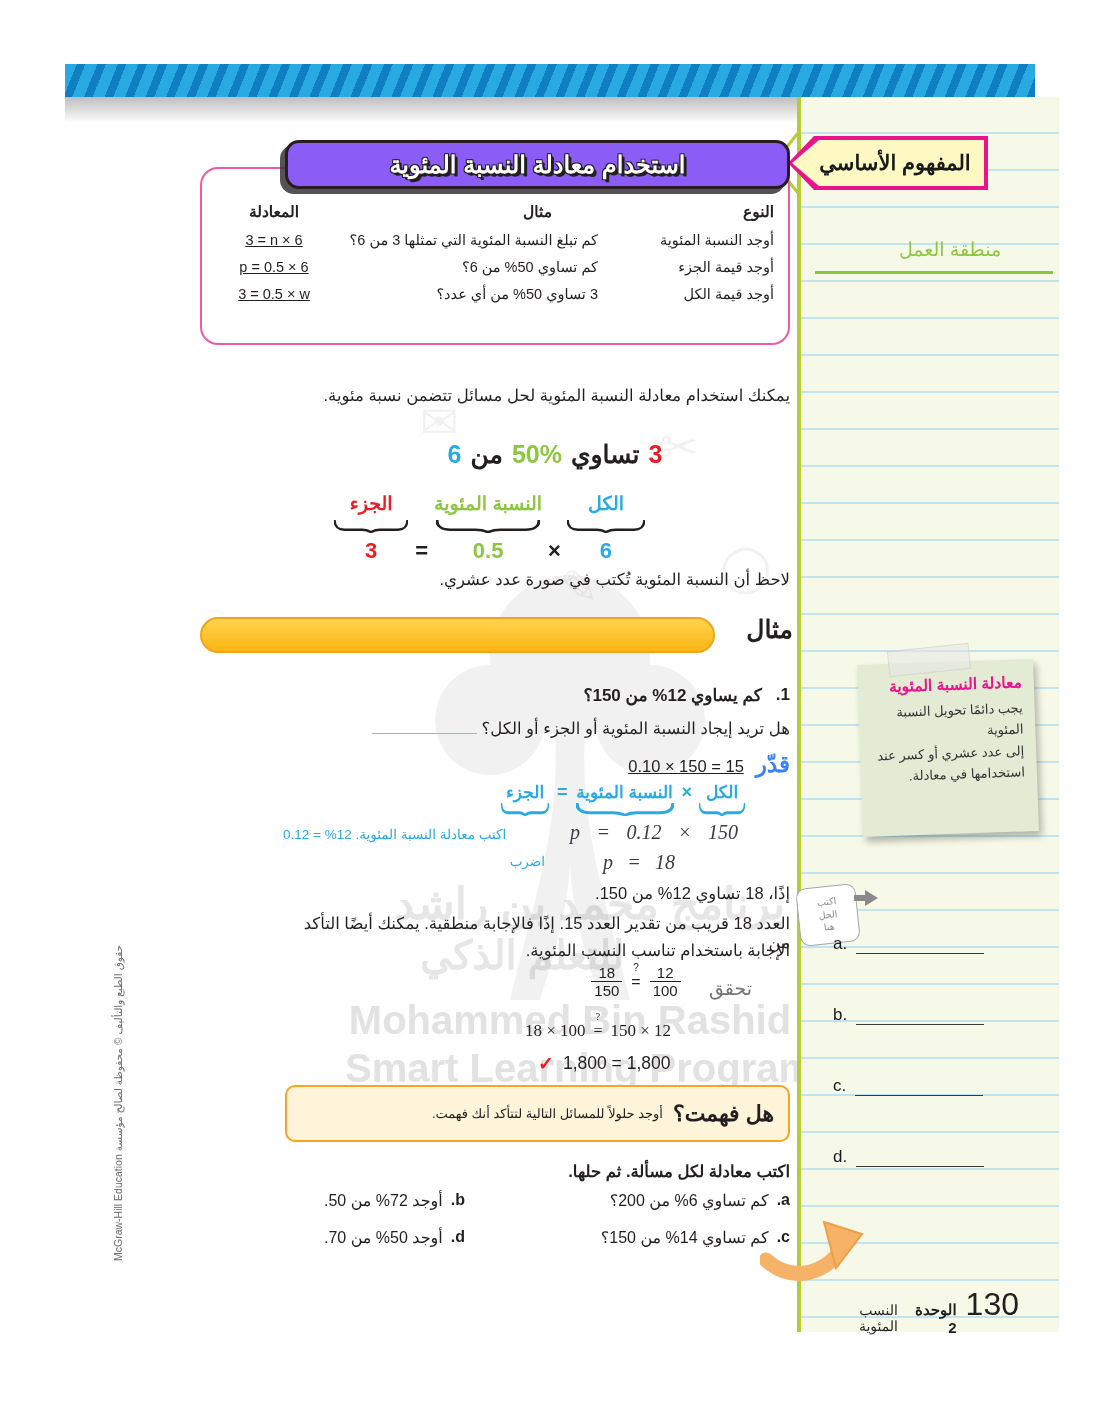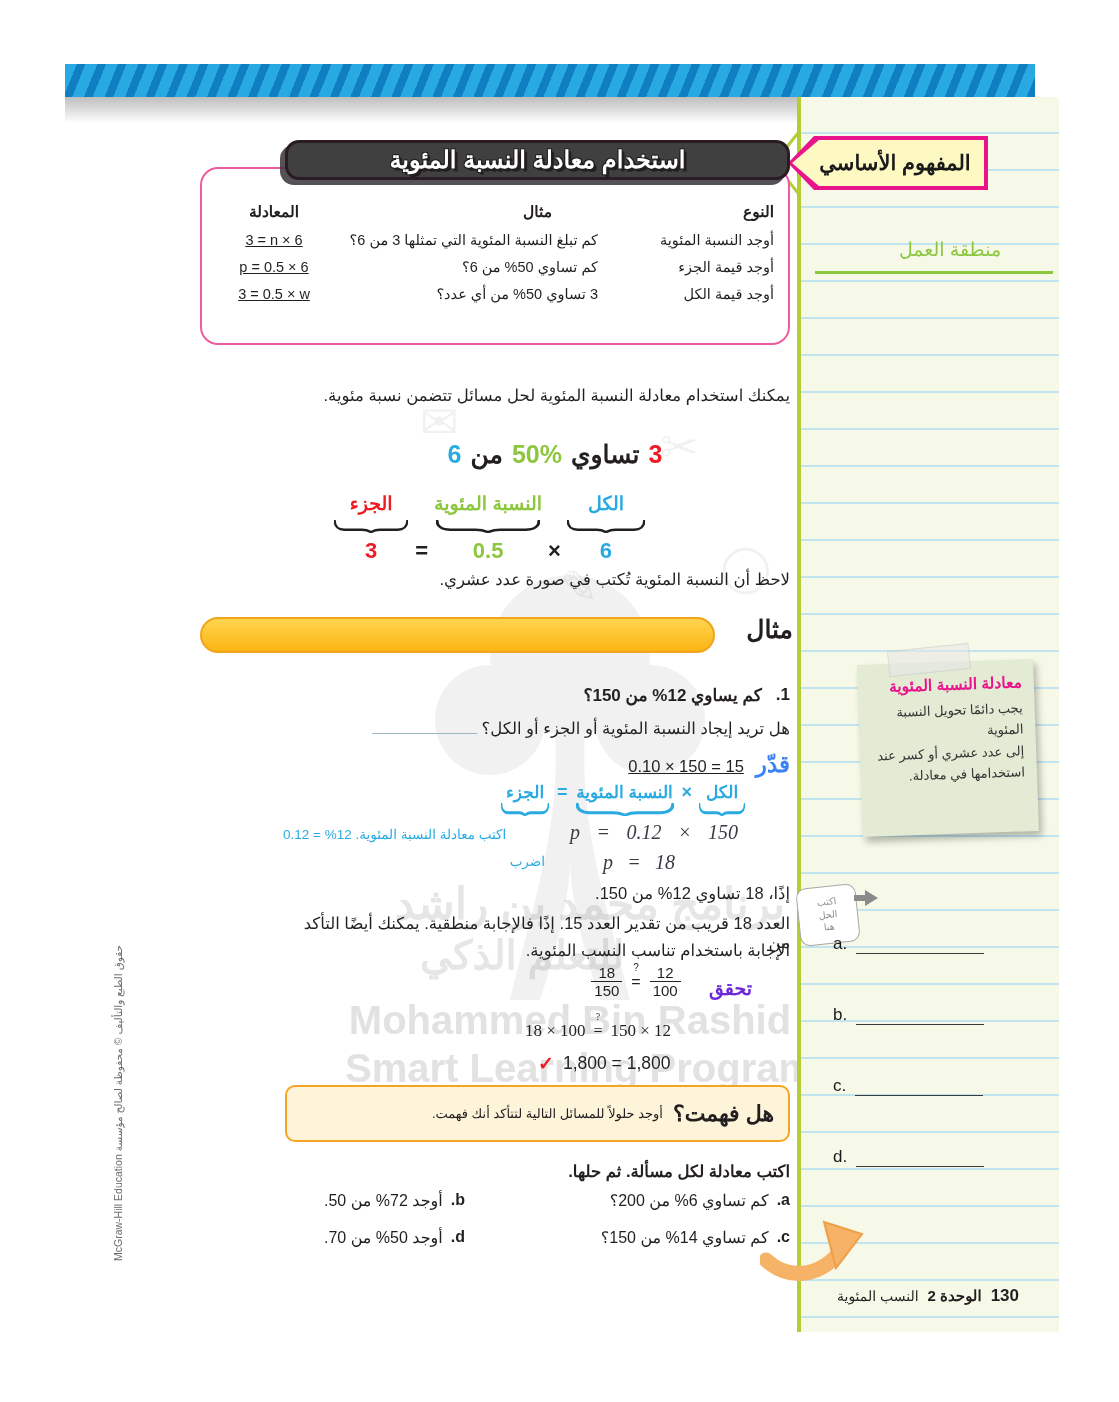--- a/index.html
+++ b/index.html
@@ -26,21 +26,21 @@
   
   .tag-chevron{left:770px;top:131px;z-index:2;}
   .tag-outer{left:788px;top:136px;width:200px;height:54px;z-index:3;background:#e9148c;
     clip-path:polygon(13% 0,100% 0,100% 100%,13% 100%,0 50%);}
   .tag-inner{left:792px;top:140px;width:192px;height:46px;z-index:4;background:#fef9c3;
     clip-path:polygon(14% 0,100% 0,100% 100%,14% 100%,0 50%);
     display:flex;align-items:center;justify-content:center;padding-left:14px;box-sizing:border-box;}
   .tag-inner span{font-weight:bold;font-size:21px;color:#1a1a1a;}
 
   
-  .title-banner{left:285px;top:140px;width:505px;height:40px;z-index:5;background:#404040;
+  .title-banner{left:285px;top:140px;width:505px;height:49px;z-index:5;background:#8b5cf6;
     border:3px solid #2b1b22;border-radius:14px;box-shadow:-5px 5px 0 rgba(55,50,55,.85);
     display:flex;align-items:center;justify-content:center;box-sizing:border-box;}
   .title-banner span{color:#fff;font-weight:bold;font-size:24px;
     text-shadow:2px 2px 0 #231f20,-1px -1px 0 #231f20,1px -1px 0 #231f20,-1px 1px 0 #231f20,3px 3px 0 #231f20;}
 
   
   .table-box{left:200px;top:167px;width:590px;height:178px;z-index:2;background:#fff;
     border:2.5px solid #ef5ba1;border-radius:18px;box-sizing:border-box;}
   .ctable{left:210px;top:203px;width:570px;z-index:6;direction:rtl;display:grid;
     grid-template-columns:170px 272px 128px;row-gap:11px;font-size:14.5px;}
@@ -85,21 +85,21 @@
   .hw1{left:570px;top:821px;width:168px;z-index:2;display:flex;direction:ltr;justify-content:space-between;}
   .hw2{left:603px;top:851px;width:72px;z-index:2;display:flex;direction:ltr;justify-content:space-between;}
   .anno{color:#29abe2;font-size:13.5px;z-index:2;}
   .anno1{left:283px;top:826px;width:280px;text-align:left;direction:rtl;}
   .anno2{left:485px;top:853px;width:60px;text-align:right;}
   .conclusion{left:380px;top:884px;width:410px;text-align:right;font-size:16.5px;z-index:2;direction:rtl;}
   .reason1{left:300px;top:914px;width:490px;text-align:right;font-size:16.5px;z-index:2;direction:rtl;}
   .reason2{left:300px;top:941px;width:490px;text-align:right;font-size:16.5px;z-index:2;direction:rtl;}
 
   
-  .check-lbl{left:700px;top:977px;width:52px;color:#6d28d9;font-weight:bold;font-size:19px;z-index:2;text-align:right;}
+  .check-lbl{left:700px;top:977px;width:52px;color:#737373;font-weight:normal;font-size:19px;z-index:2;text-align:right;}
   .frac-row{left:575px;top:964px;width:122px;z-index:2;display:flex;direction:ltr;gap:9px;align-items:center;justify-content:center;}
   .frac{display:inline-flex;flex-direction:column;align-items:center;font-size:15px;line-height:1.15;}
   .frac .den{border-top:1.6px solid #222;padding:0 3px;}
   .qeq{position:relative;display:inline-block;font-size:16px;}
   .qeq .q{position:absolute;top:-11px;left:50%;transform:translateX(-50%);font-size:10px;}
   .cross-row{left:512px;top:1021px;width:172px;z-index:2;display:flex;direction:ltr;gap:8px;
     font-family:"Liberation Serif",serif;font-size:17px;justify-content:center;align-items:center;}
   .result-row{left:538px;top:1052px;width:145px;z-index:2;display:flex;direction:ltr;gap:9px;
     font-size:17.5px;align-items:center;}
   .checkmark{color:#ed1c24;font-weight:bold;font-size:19px;}
@@ -135,21 +135,21 @@
     font-size:9.5px;color:#8f8f8f;line-height:1.3;}
   .stamp-arrow{left:852px;top:888px;z-index:2;}
   .slot{z-index:2;display:flex;align-items:flex-end;gap:9px;font-size:17px;color:#1a1a1a;}
   .slot .line{width:128px;border-bottom:1.6px solid #3a3a3a;height:16px;}
   .s-a{left:833px;top:934px;} .s-b{left:833px;top:1005px;}
   .s-c{left:833px;top:1076px;} .s-d{left:833px;top:1147px;}
 
   
   .footer{left:823px;top:1286px;width:196px;z-index:2;display:flex;direction:rtl;
     align-items:baseline;gap:9px;}
-  .footer .pg{font-weight:bold;font-size:17px;}
+  .footer .pg{font-weight:normal;font-size:32px;}
   .footer .unit{font-weight:bold;font-size:15px;}
   .footer .unit-t{font-size:14px;}
 
   
   .copyright{left:-60px;top:1095px;width:360px;height:16px;z-index:2;transform:rotate(-90deg);
     font-size:10.5px;color:#6d6d6d;text-align:center;direction:rtl;}
 
   
   .wm{z-index:0;color:#e6e6e6;font-weight:bold;white-space:nowrap;}
   .wm-ar1{left:385px;top:878px;width:410px;font-size:44px;text-align:center;}

